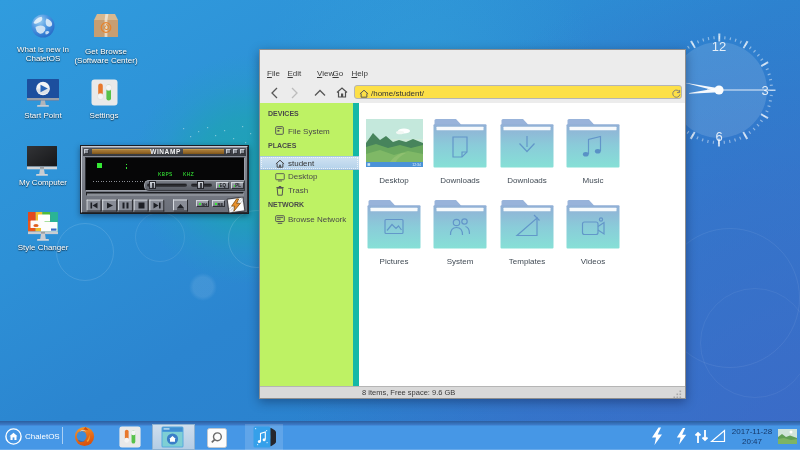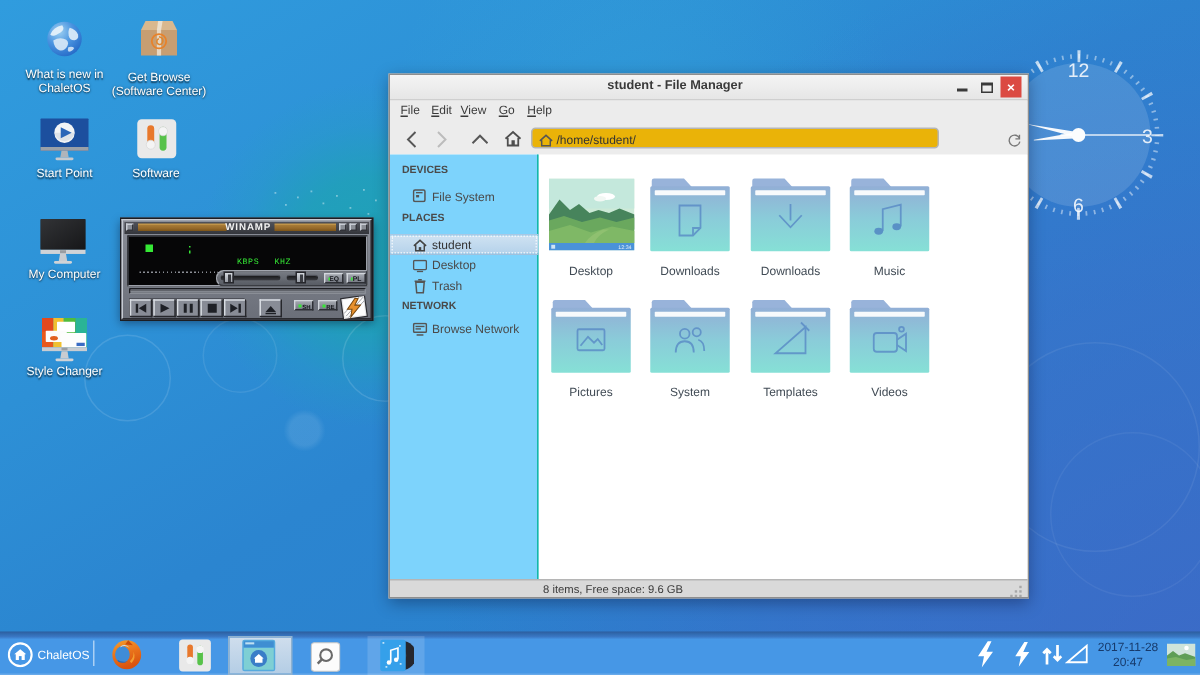--- a/index.html
+++ b/index.html
@@ -25,24 +25,24 @@
   background:linear-gradient(#f4f4f4,#e6e6e6); border-bottom:1px solid #cfcfcf; }
 #fm .title { position:absolute; left:90px; top:1px; width:200px; text-align:center;
   font-size:8.5px; font-weight:bold; color:#3a3a3a; }
 #fm .btn-min { position:absolute; left:378px; top:9px; width:7px; height:2px; background:#3a3a3a; }
 #fm .btn-max { position:absolute; left:394px; top:5px; width:8px; height:7px; border:1px solid #3a3a3a; border-top-width:2px; }
 #fm .btn-close { position:absolute; left:407px; top:1px; width:14px; height:14px; background:#db4a42; color:#fff;
   font-size:9px; font-weight:bold; text-align:center; line-height:14px; }
 #fm .menubar { position:absolute; left:0; top:17px; width:100%; height:14px; background:#ececec; font-size:8px; color:#3a3a3a; }
 #fm .menubar span { position:absolute; top:1.5px; }
 #fm .toolbar { position:absolute; left:0; top:31px; width:100%; height:22px; background:#ececec; }
-#fm .addr { position:absolute; left:94px; top:4px; width:272px; height:14px; background:#eab308;
+#fm .addr { position:absolute; left:94px; top:4px; width:328px; height:14px; background:#fde047;
   border:1px solid #b5b5b5; border-radius:3px; font-size:8px; color:#333; }
 #fm .content { position:absolute; left:0; top:53px; width:425px; height:282.5px; background:#fff; }
-#fm .sidebar { position:absolute; left:0; top:0; width:99px; height:282.5px; background:#7dd3fc; border-right:1px solid #14b8a6;text-decoration:underline; }
+#fm .sidebar { position:absolute; left:0; top:0; width:99px; height:282.5px; background:#bef264; border-right:6px solid #14b8a6;text-decoration:underline; }
 #fm .shead { position:absolute; left:8px; font-size:7px; font-weight:bold; color:#4a4a4a; }
 #fm .srow { position:absolute; left:28px; font-size:8px; color:#4a4a4a; }
 #fm .statusbar { position:absolute; left:0; top:335.5px; width:425px; height:12.5px; background:#d9d9d9;
   border-top:1px solid #b5b5b5; font-size:8px; color:#3a3a3a; }
 .flabel { position:absolute; width:66px; text-align:center; font-size:8px; color:#414b55; }
 
 #taskbar { position:absolute; left:0; top:421px; width:800px; height:29px;
   background:linear-gradient(#2c5d9e 0%, #3470b8 8%, #3b77c4 12%, #4697e6 18%, #4697e6 100%);
   box-shadow: inset 0 -1px 0 rgba(255,255,255,0.18); }
 
@@ -113,21 +113,21 @@
     </svg>
     <div class="dlabel" style="left:3px;top:111px;width:80px">Start Point</div>
 
     <svg class="abs" style="left:91px;top:79px" width="27" height="27" viewBox="0 0 27 27">
       <rect x="0.5" y="0.5" width="26" height="26" rx="3" fill="#e9e9e9"></rect>
       <rect x="7.2" y="4.5" width="4.6" height="15" rx="2.3" fill="#e8782c"></rect>
       <circle cx="9.5" cy="17.5" r="3" fill="#f4f4f4" stroke="#d8d8d8" stroke-width="0.5"></circle>
       <rect x="15.4" y="5.5" width="4.6" height="16" rx="2.3" fill="#57c24a"></rect>
       <circle cx="17.7" cy="8.5" r="3" fill="#f4f4f4" stroke="#d8d8d8" stroke-width="0.5"></circle>
     </svg>
-    <div class="dlabel" style="left:64px;top:111px;width:80px">Software</div>
+    <div class="dlabel" style="left:64px;top:111px;width:80px">Settings</div>
 
     <svg class="abs" style="left:26px;top:145px" width="32" height="31" viewBox="0 0 32 31">
       <defs>
           <linearGradient id="scr" x1="0" y1="0" x2="1" y2="1">
         <stop offset="0%" stop-color="#4a4c50"></stop>
             <stop offset="100%" stop-color="#121214"></stop>
       </linearGradient>
         </defs>
       <rect x="1" y="1" width="30" height="20.5" rx="0.5" fill="#1a1b1d"></rect>
       <rect x="1" y="1" width="30" height="20.5" rx="0.5" fill="url(#scr)" opacity="0.5"></rect>
@@ -268,30 +268,24 @@
     <text x="116" y="75" font-size="13" fill="rgba(255,255,255,0.85)" text-anchor="middle" font-family="Liberation Sans">3</text>
     <text x="70" y="121" font-size="13" fill="rgba(255,255,255,0.85)" text-anchor="middle" font-family="Liberation Sans">6</text>
     <text x="24" y="75" font-size="13" fill="rgba(255,255,255,0.85)" text-anchor="middle" font-family="Liberation Sans">9</text>
     <polygon points="70,67.8 70,72.2 40.2,73.7 40.2,73.1" fill="rgba(255,255,255,0.95)"></polygon>
     <polygon points="70,68.2 70,71.8 27.0,60.4 27.0,61.2" fill="rgba(255,255,255,0.95)"></polygon>
     <line x1="58" y1="70" x2="117" y2="70" stroke="rgba(255,255,255,0.85)" stroke-width="1.1"></line>
     <circle cx="70" cy="70" r="4.6" fill="#fbfdfe"></circle>
   </svg>
 
   <div id="fm">
-    <div class="titlebar">
-      <div class="title">student - File Manager</div>
-      <div class="btn-min"></div>
-      <div class="btn-max"></div>
-      <div class="btn-close">×</div>
-    </div>
     <div class="menubar">
       <span style="left:7px"><u>F</u>ile</span>
       <span style="left:27.5px"><u>E</u>dit</span>
-      <span style="left:47px"><u>V</u>iew</span>
+      <span style="left:57px"><u>V</u>iew</span>
       <span style="left:72.5px"><u>G</u>o</span>
       <span style="left:91.5px"><u>H</u>elp</span>
     </div>
     <div class="toolbar">
       <svg class="abs" style="left:9px;top:6px" width="10" height="12" viewBox="0 0 10 12">
           <path d="M8 1 L3 6 L8 11" fill="none" stroke="#575757" stroke-width="1.3"></path>
         </svg>
       <svg class="abs" style="left:30px;top:6px" width="10" height="12" viewBox="0 0 10 12">
           <path d="M2 1 L7 6 L2 11" fill="none" stroke="#bcbcbc" stroke-width="1.3"></path>
         </svg>

